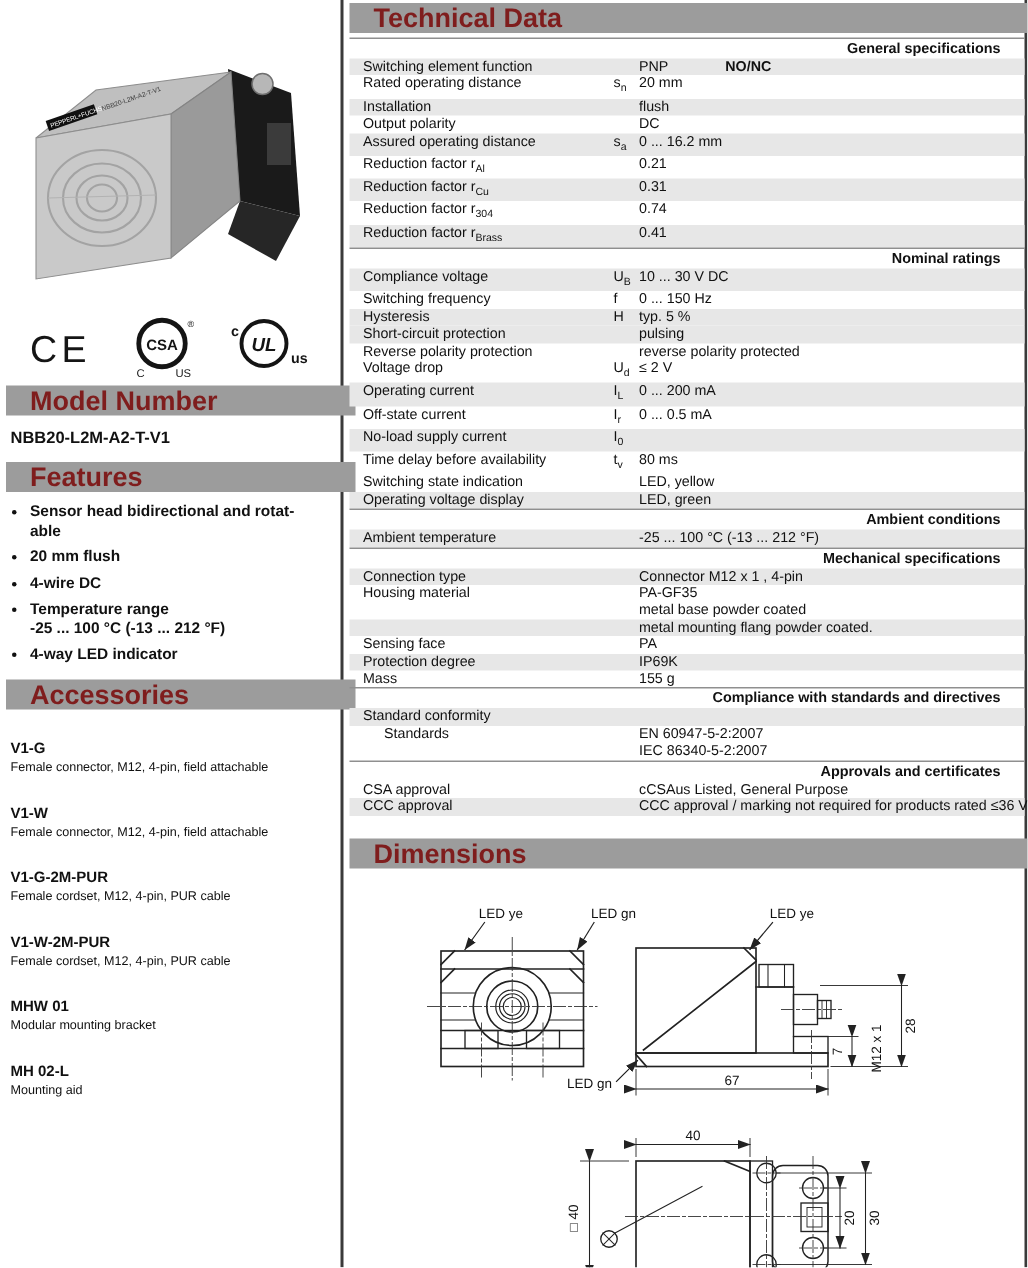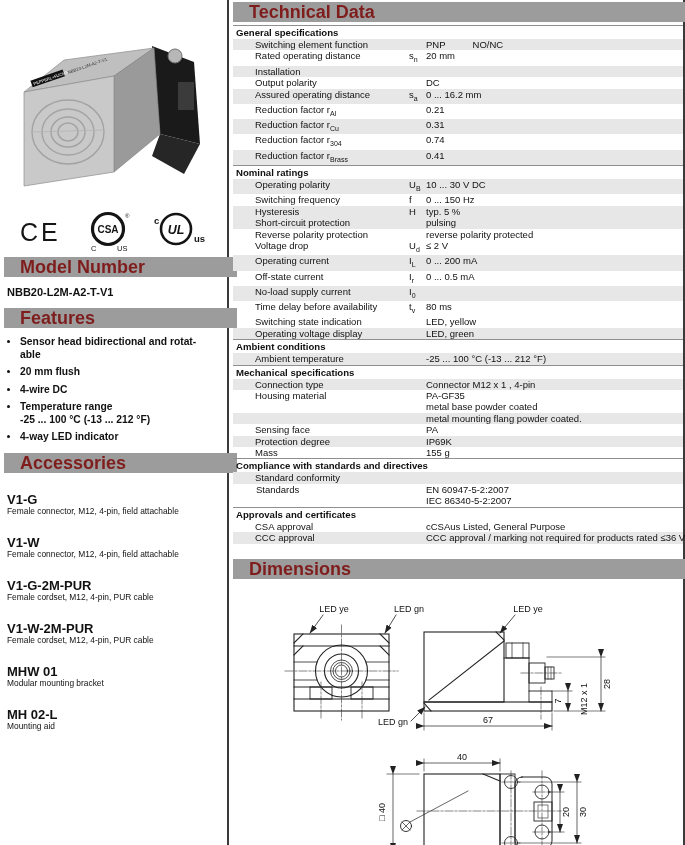--- a/index.html
+++ b/index.html
@@ -12,36 +12,36 @@
   
   .left-col{position:absolute;left:0;top:0;width:226px;}
   .photo-wrap{margin:4px 6px 0 2px;height:198px;}
   .logo-row{height:46px;margin:6px 6px 2px 4px;}
   .bar{background:#9c9c9c;color:#7f1d1d;font-weight:bold;font-size:18px;height:20px;line-height:20px;padding-left:16px;}
   .left-col .bar{margin:3px 0 0 4px;width:217px;}
   .model-number{font-size:11px;font-weight:bold;margin:9px 0 10px 7px;}
   ul.features{margin:8px 4px 9px 7px;padding-left:13px;list-style:disc;}
   ul.features li{font-size:10.3px;font-weight:bold;line-height:12.5px;margin-bottom:5px;}
   .acc-list{margin:4px 4px 0 7px;}
-  .acc-name{font-size:13px;font-weight:bold;line-height:12px;margin-top:21px;}
+  .acc-name{font-size:10px;font-weight:bold;line-height:12px;margin-top:21px;}
   .acc-desc{font-size:8.4px;line-height:10px;}
 
   
   .right-col{position:absolute;left:229px;top:0;width:456px;padding-top:2px;}
   .right-col .bar{margin-left:4px;width:446px;}
   #spec-body{margin-left:4px;width:450px;margin-top:3px;}
-  .spec-head{font-size:9.6px;font-weight:bold;border-top:1px solid #8f8f8f;padding:1px 4px 1px 3px;line-height:11px;}
+  .spec-head{font-size:9.6px;font-weight:bold;border-top:1px solid #8f8f8f;padding:1px 16px 1px 3px;line-height:11px;text-align:right;}
   .spec-row{display:grid;grid-template-columns:176px 17px 1fr;font-size:9.5px;line-height:11.4px;min-height:11.4px;}
   .spec-row.alt{background:#e7e7e7;}
-  .c-lab{padding-left:22px;white-space:nowrap;}
+  .c-lab{padding-left:9px;white-space:nowrap;}
   .c-lab.ind2{padding-left:23px;}
   .c-sym{white-space:nowrap;}
   .c-val .vline{white-space:nowrap;min-height:11.4px;}
   sub{font-size:7px;}
-  .v2{margin-left:27px;}
+  .v2{margin-left:38px;font-weight:bold;}
   .dim-bar{margin-top:15px;}
   .drawings{margin-left:2px;}
   svg text{font-family:"Liberation Sans","DejaVu Sans",sans-serif;}
   .dtxt{font-size:9px;fill:#111;}
 </style>
 </head>
 <body>
 
 <div class="page">
   <div class="vdiv mid"></div>
@@ -149,20 +149,23 @@
         <div class="spec-row">
           <span class="c-lab">Rated operating distance</span>
           <span class="c-sym">s<sub>n</sub></span>
           <span class="c-val">
             <div class="vline">20 mm</div>
           </span>
         </div>
         <div class="spec-row alt">
           <span class="c-lab">Installation</span>
           <span class="c-sym"></span>
+          <span class="c-val">
+            <div class="vline">flush</div>
+          </span>
         </div>
         <div class="spec-row">
           <span class="c-lab">Output polarity</span>
           <span class="c-sym"></span>
           <span class="c-val">
             <div class="vline">DC</div>
           </span>
         </div>
         <div class="spec-row alt">
           <span class="c-lab">Assured operating distance</span>
@@ -194,21 +197,21 @@
         </div>
         <div class="spec-row alt">
           <span class="c-lab">Reduction factor r<sub>Brass</sub></span>
           <span class="c-sym"></span>
           <span class="c-val">
             <div class="vline">0.41</div>
           </span>
         </div>
         <div class="spec-head">Nominal ratings</div>
         <div class="spec-row alt">
-          <span class="c-lab">Operating polarity</span>
+          <span class="c-lab">Compliance voltage</span>
           <span class="c-sym">U<sub>B</sub></span>
           <span class="c-val">
             <div class="vline">10 ... 30 V DC</div>
           </span>
         </div>
         <div class="spec-row">
           <span class="c-lab">Switching frequency</span>
           <span class="c-sym">f</span>
           <span class="c-val">
             <div class="vline">0 ... 150 Hz</div>

